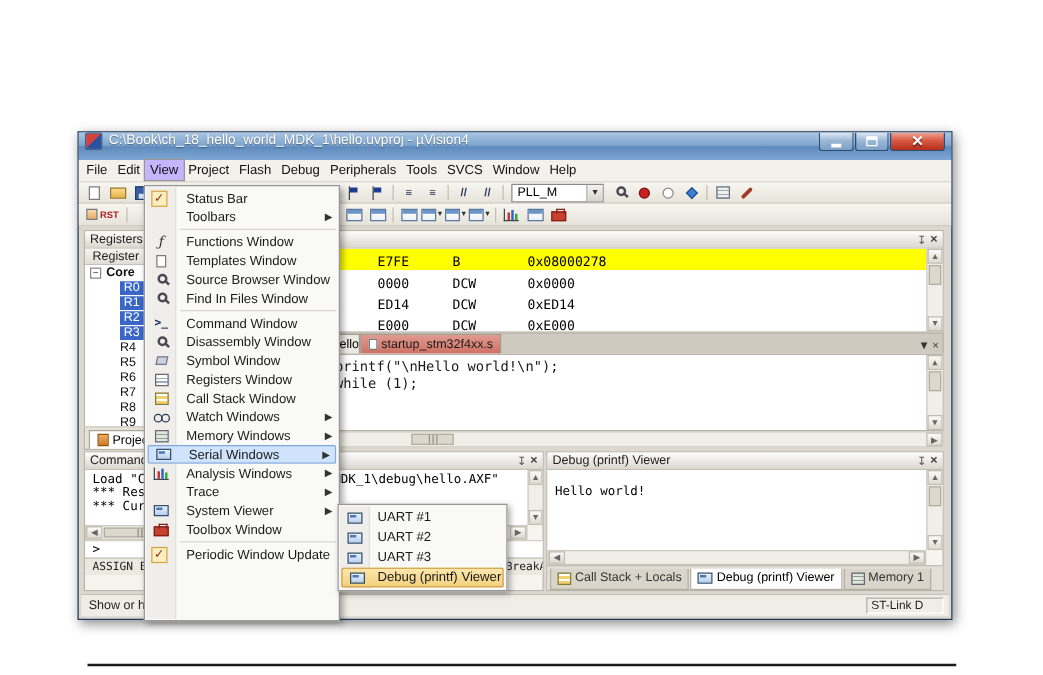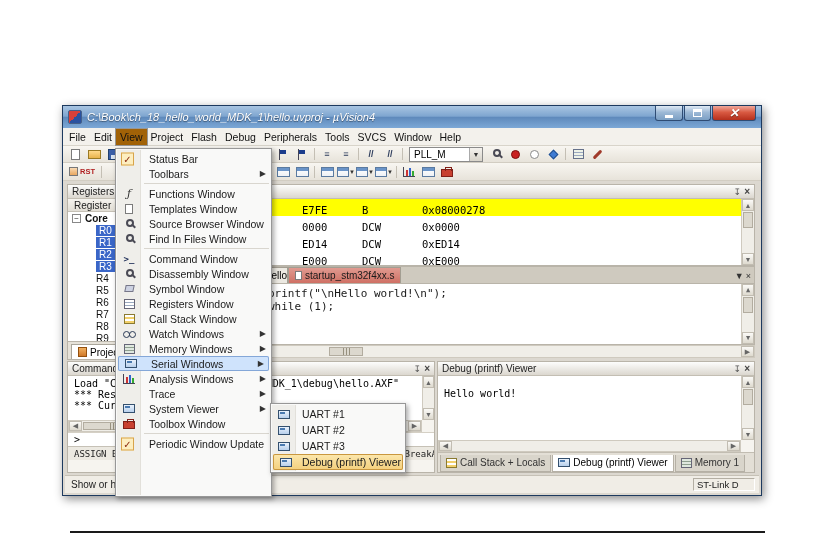--- a/index.html
+++ b/index.html
@@ -5,39 +5,39 @@
   * { box-sizing: border-box; margin: 0; padding: 0; }
   body { background:#fff; font-family:"Liberation Sans", sans-serif; }
   .screen { position:relative; width:834px; height:540px; background:#ffffff; overflow:hidden; }
 
   
   .window { position:absolute; left:62px; top:105px; width:700px; height:391px;
             background:#dcd8d0; border:1px solid #1d3a5f; box-shadow:2px 3px 9px rgba(0,0,0,.45); }
 
   .titlebar { position:absolute; left:0; top:0; right:0; height:22px;
               background:linear-gradient(180deg,#a9c5e2 0%,#7fa6d0 46%,#5f8abc 52%,#7ca8d6 100%);
-              display:flex; align-items:center; padding:0 5px; color:#fff; font-size:11px;
-              text-shadow:0 1px 1px rgba(0,0,0,.45);font-style:italic; }
+              display:flex; padding:0 5px; color:#fff; font-size:11px;
+              text-shadow:0 1px 1px rgba(0,0,0,.45); }
   .app-icon { width:14px; height:14px; margin-right:5px; border-radius:2px; border:1px solid #44608a;
               background:linear-gradient(135deg,#d8403a 0 50%,#2a52a0 50% 100%); flex:0 0 auto; }
   .title-text { white-space:nowrap; overflow:hidden; }
   .win-controls { position:absolute; right:5px; top:0; display:flex; }
   .winbtn { height:15px; margin-left:1px; border:1px solid #2f4c74; border-top:none;
             border-radius:0 0 3px 3px; display:flex; align-items:center; justify-content:center;
             background:linear-gradient(#dfe9f4,#9db9d6 45%,#7b9fc4); color:#fff; }
   .winbtn.min { width:28px; } .winbtn.max { width:27px; }
   .winbtn.close { width:44px; background:linear-gradient(#f0a79a,#d95a42 45%,#b52f1c); font-size:12px; font-weight:bold; }
   .glyph-min { width:8px; height:3px; background:#fff; margin-top:6px; }
   .glyph-max { width:9px; height:8px; border:1px solid #fff; border-top:3px solid #fff; }
 
   
   .menubar { position:absolute; left:0; top:22px; right:0; height:18px; background:#f3f1ec;
-             border-bottom:1px solid #d8d4ca; display:flex; align-items:center; padding-left:2px; font-size:10.5px; color:#111; }
+             border-bottom:1px solid #d8d4ca; display:flex; align-items:flex-start; padding-left:2px; font-size:10.5px; color:#111; }
   .mbi { padding:2px 4px; }
-  .mbi.open { background:#a16207; box-shadow:0 0 0 1px #979797; }
+  .mbi.open { background:#c4b5fd; box-shadow:0 0 0 1px #979797; }
 
   
   .toolbar { position:absolute; left:0; right:0; display:flex; align-items:center; gap:1px; padding:0 3px;
              background:linear-gradient(#f8f6f1,#e7e3da); border-bottom:1px solid #d2cdc2; }
   .toolbar1 { top:40px; height:17px; } .toolbar2 { top:57px; height:18px; }
   .tsep { width:1px; height:12px; background:#c4bfb4; margin:0 2px; flex:0 0 auto; }
   .tbtn { width:18px; height:15px; display:flex; align-items:center; justify-content:center; flex:0 0 auto;
           font-size:10px; color:#334; position:relative; }
   .sh-page { width:9px; height:11px; background:#fff; border:1px solid #7b7b7b; }
   .sh-folder { width:13px; height:9px; background:linear-gradient(#ffd98a,#e8b44c); border:1px solid #9a7a24; }

